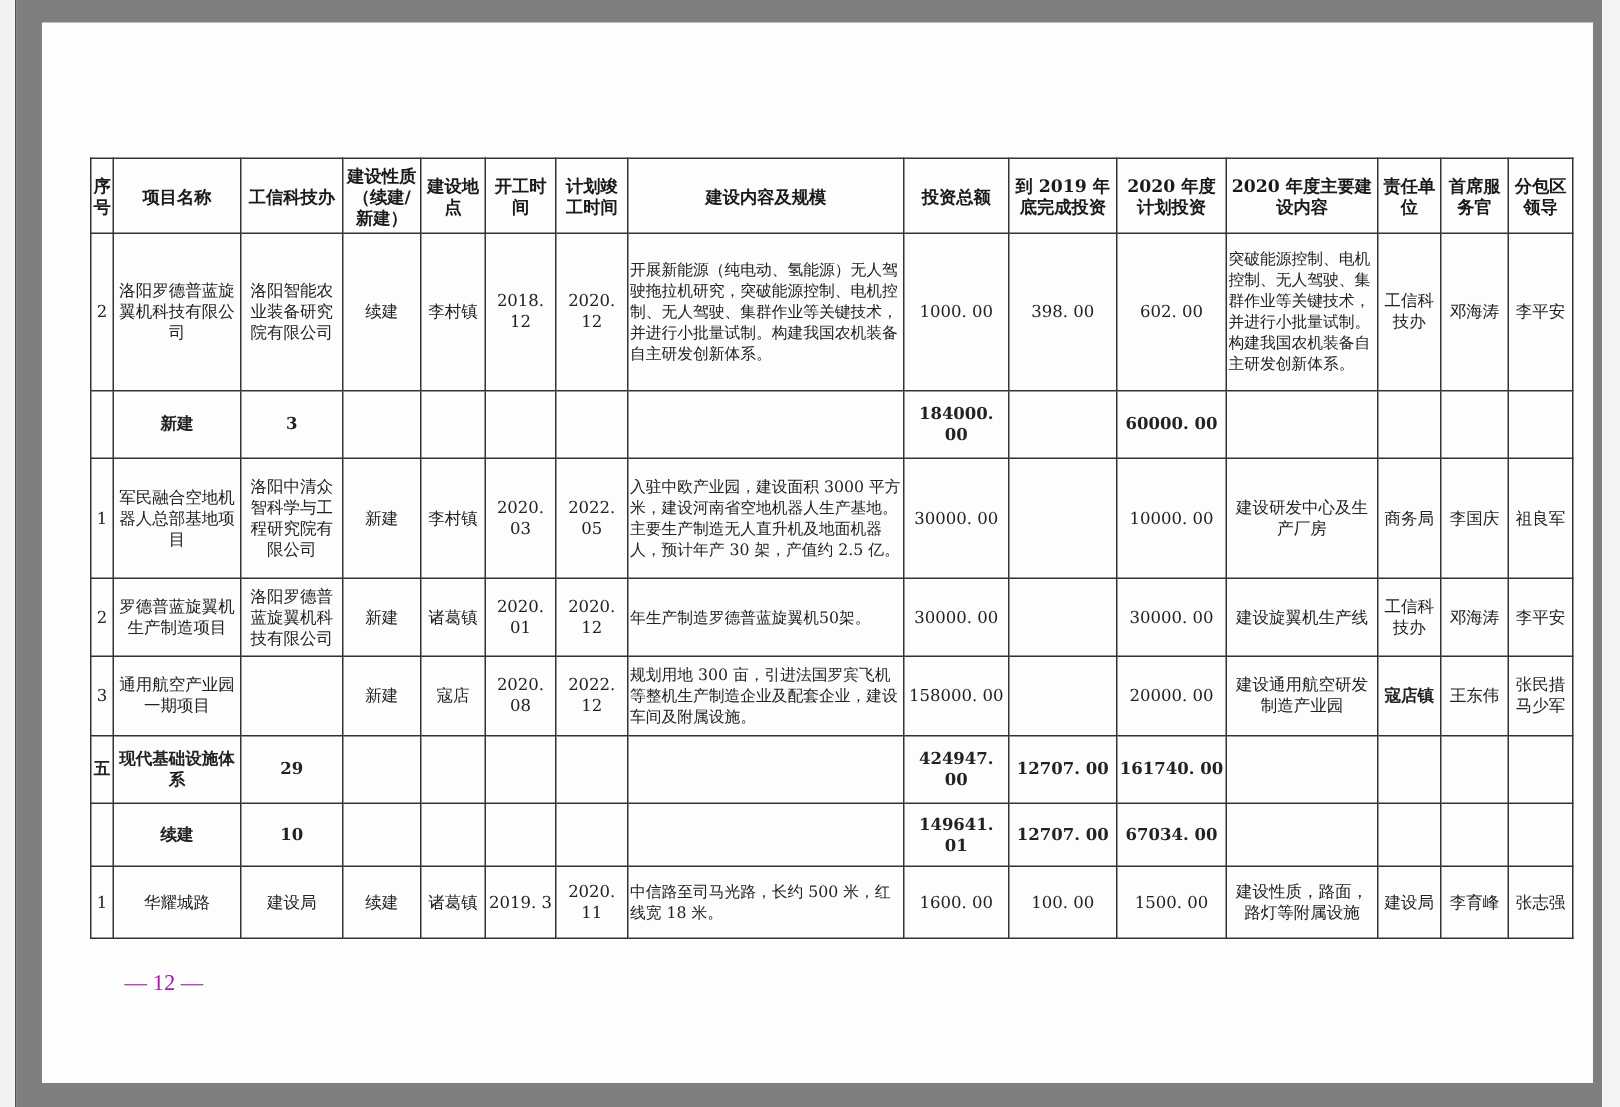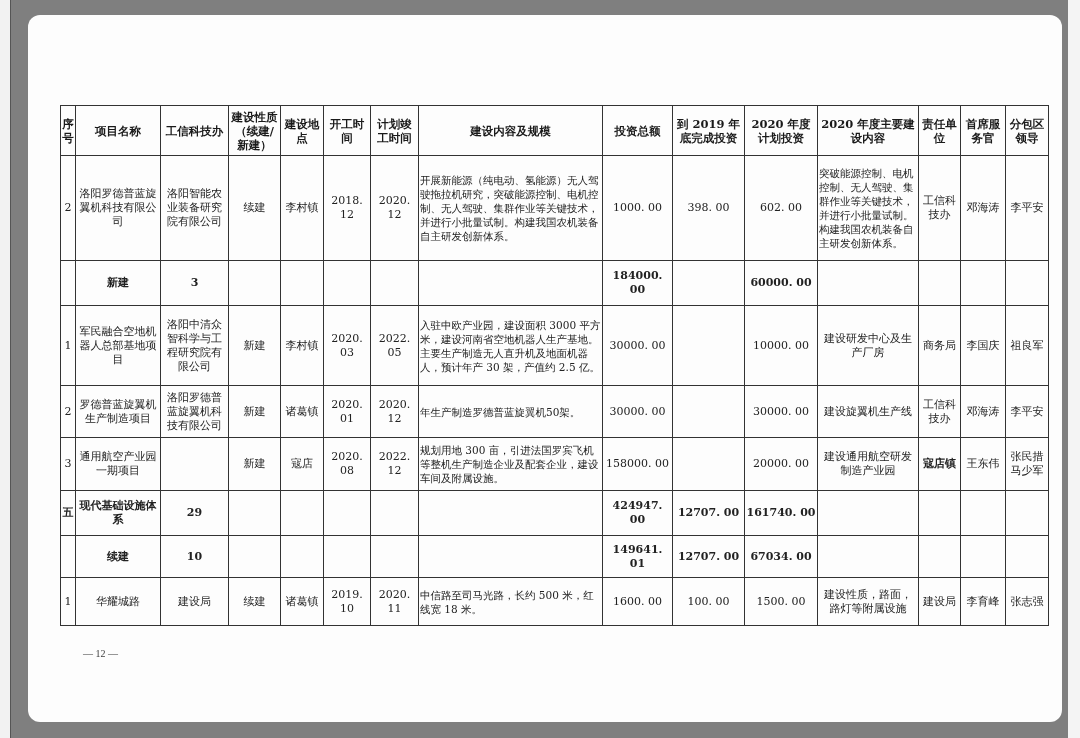--- a/index.html
+++ b/index.html
@@ -13,38 +13,37 @@
     position: absolute; left: 0; top: 0; width: 10px; height: 738px;
     background: #f2f2f2; border-right: 1px solid #555;
   }
   .next-page {
     position: absolute; right: 0; top: 0; width: 12px; height: 738px;
     background: #f4f4f4;
   }
   .page {
     position: absolute; left: 28px; top: 15px; width: 1034px; height: 707px;
     background: #fdfdfd;
-    border-radius: 12px;
   }
   table.plan {
     position: absolute; left: 32px; top: 90px;
     border-collapse: collapse; table-layout: fixed;
     font-size: 11px; line-height: 14px;
   }
   table.plan td, table.plan th {
     border: 1.3px solid #333; padding: 0 1px; text-align: center; vertical-align: middle;
     overflow: hidden;
   }
   table.plan th { font-weight: bold; font-size: 11.5px; line-height: 14px; color: #1a1a1a; }
   .bold { font-weight: bold; }
   .left { text-align: left !important; }
   .num { font-family: "DejaVu Serif", "Liberation Serif", serif; font-size: 11px; }
   .small { font-size: 10.5px; }
   .page-number {
-    position: absolute; left: 55px; top: 633px; font-size: 10px; color: #404040;
+    position: absolute; left: 55px; top: 633px; font-size: 15px; color: #a21caf;
     font-family: "Liberation Serif", serif;
   }
 </style>
 </head>
 <body>
 
 <div class="prev-page"></div>
 <div class="next-page"></div>
 
 <div class="page">
@@ -210,21 +209,21 @@
       <td></td>
       <td></td>
     </tr>
 
     <tr style="height:48px">
       <td>1</td>
       <td>华耀城路</td>
       <td>建设局</td>
       <td>续建</td>
       <td>诸葛镇</td>
-      <td class="num">2019. 10</td>
+      <td class="num">2019. 3</td>
       <td class="num">2020. 11</td>
       <td class="left small">中信路至司马光路，长约 500 米，红线宽 18 米。</td>
       <td class="num">1600. 00</td>
       <td class="num">100. 00</td>
       <td class="num">1500. 00</td>
       <td>建设性质，路面，路灯等附属设施</td>
       <td>建设局</td>
       <td>李育峰</td>
       <td>张志强</td>
     </tr>

